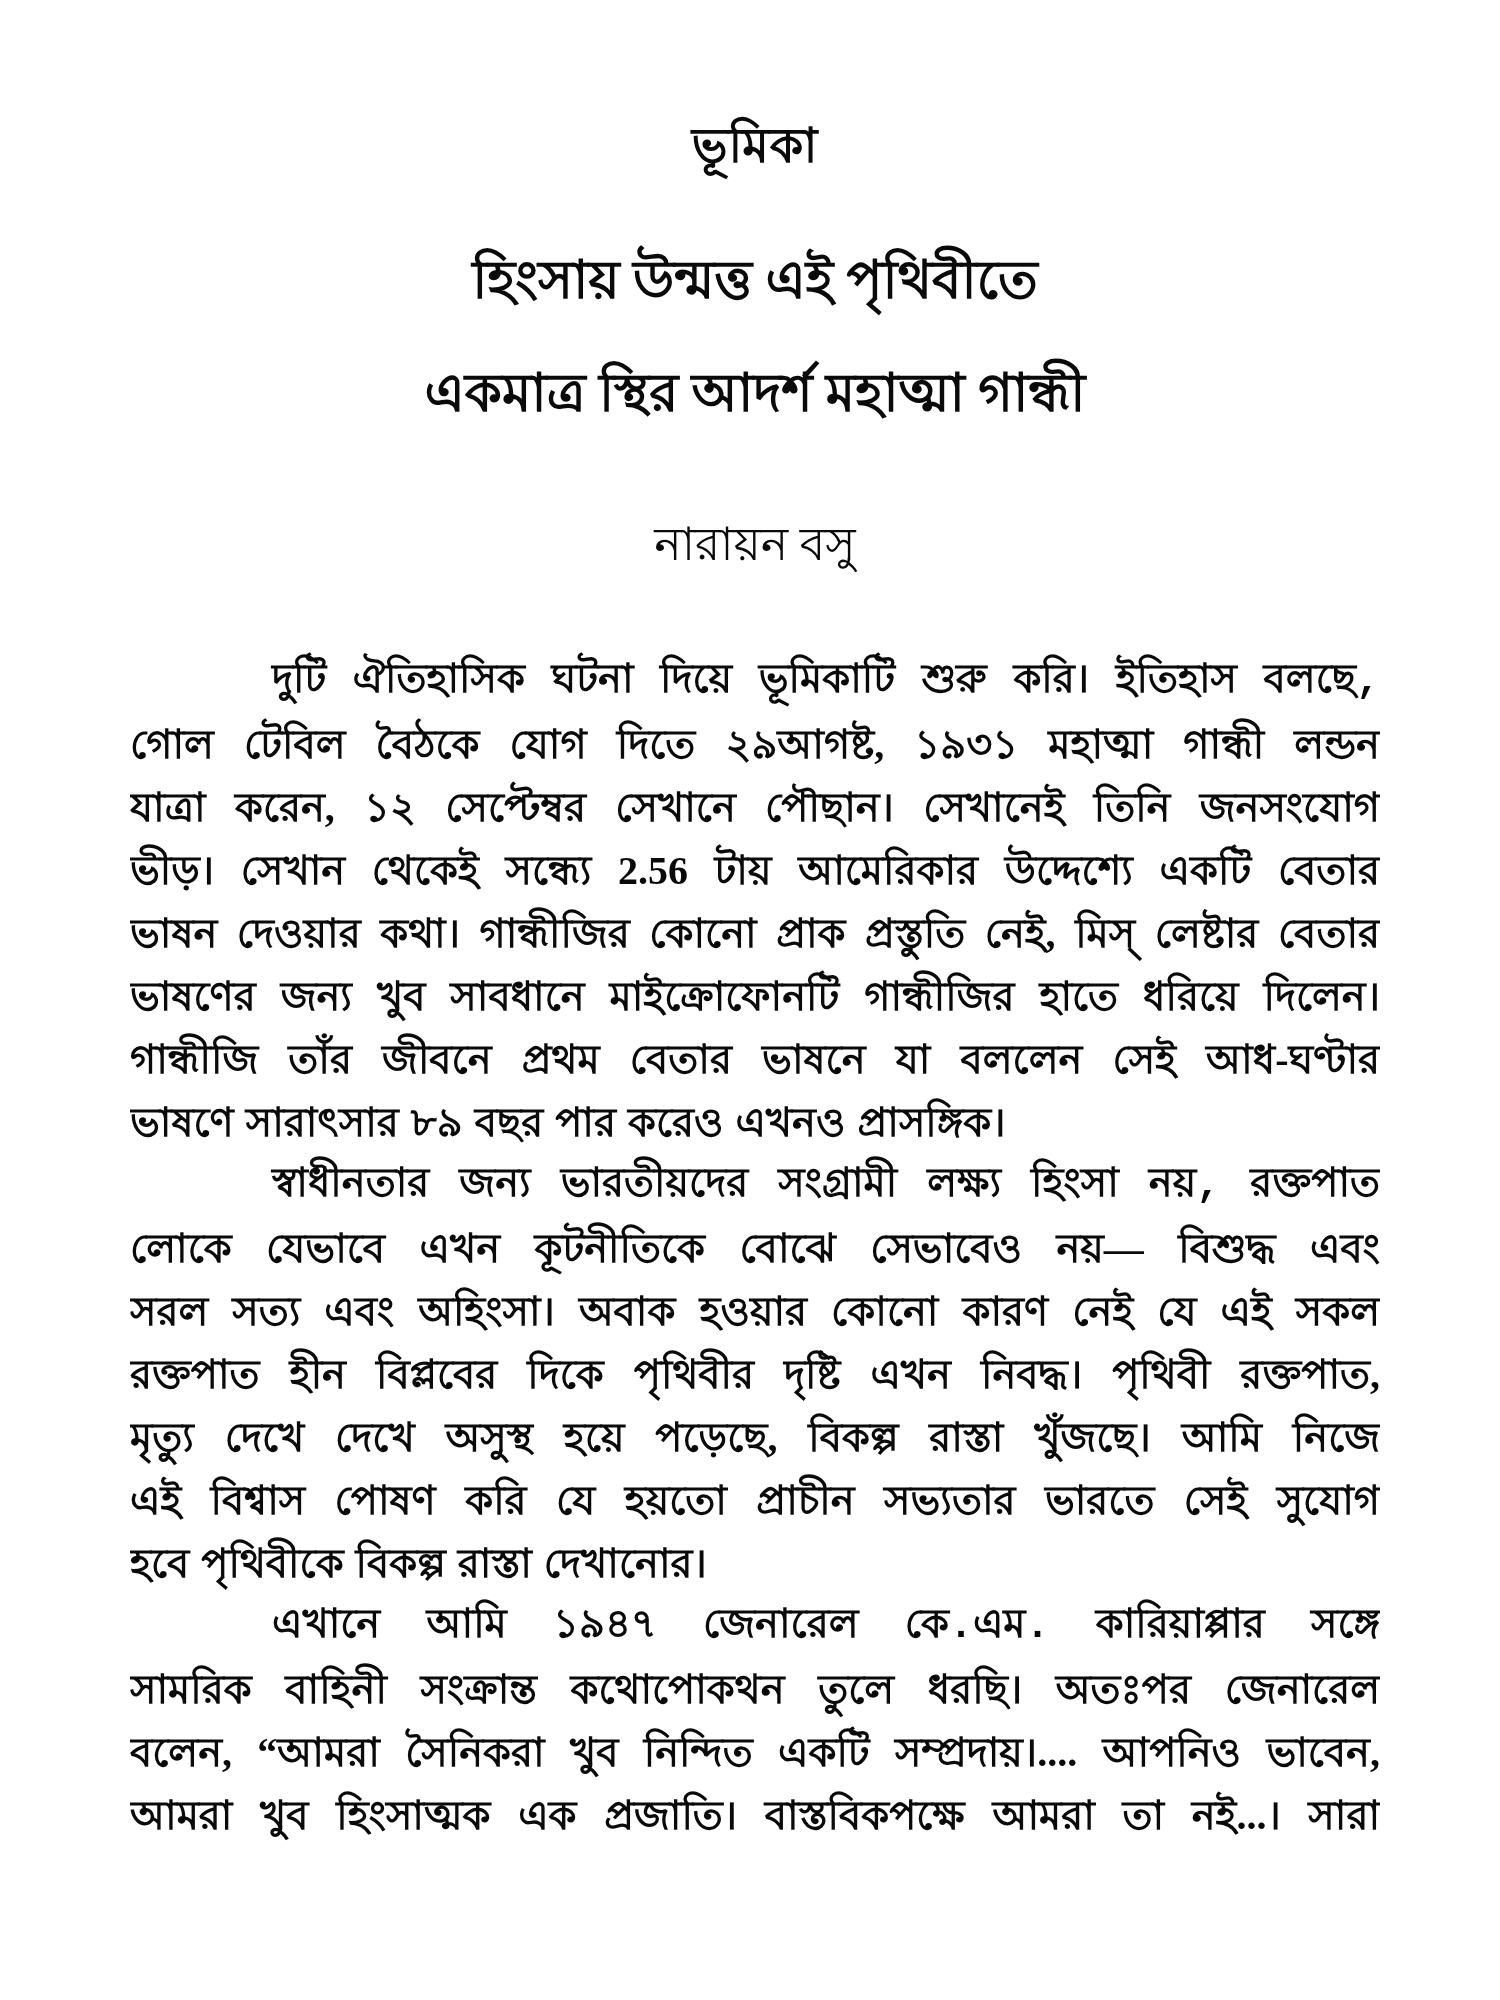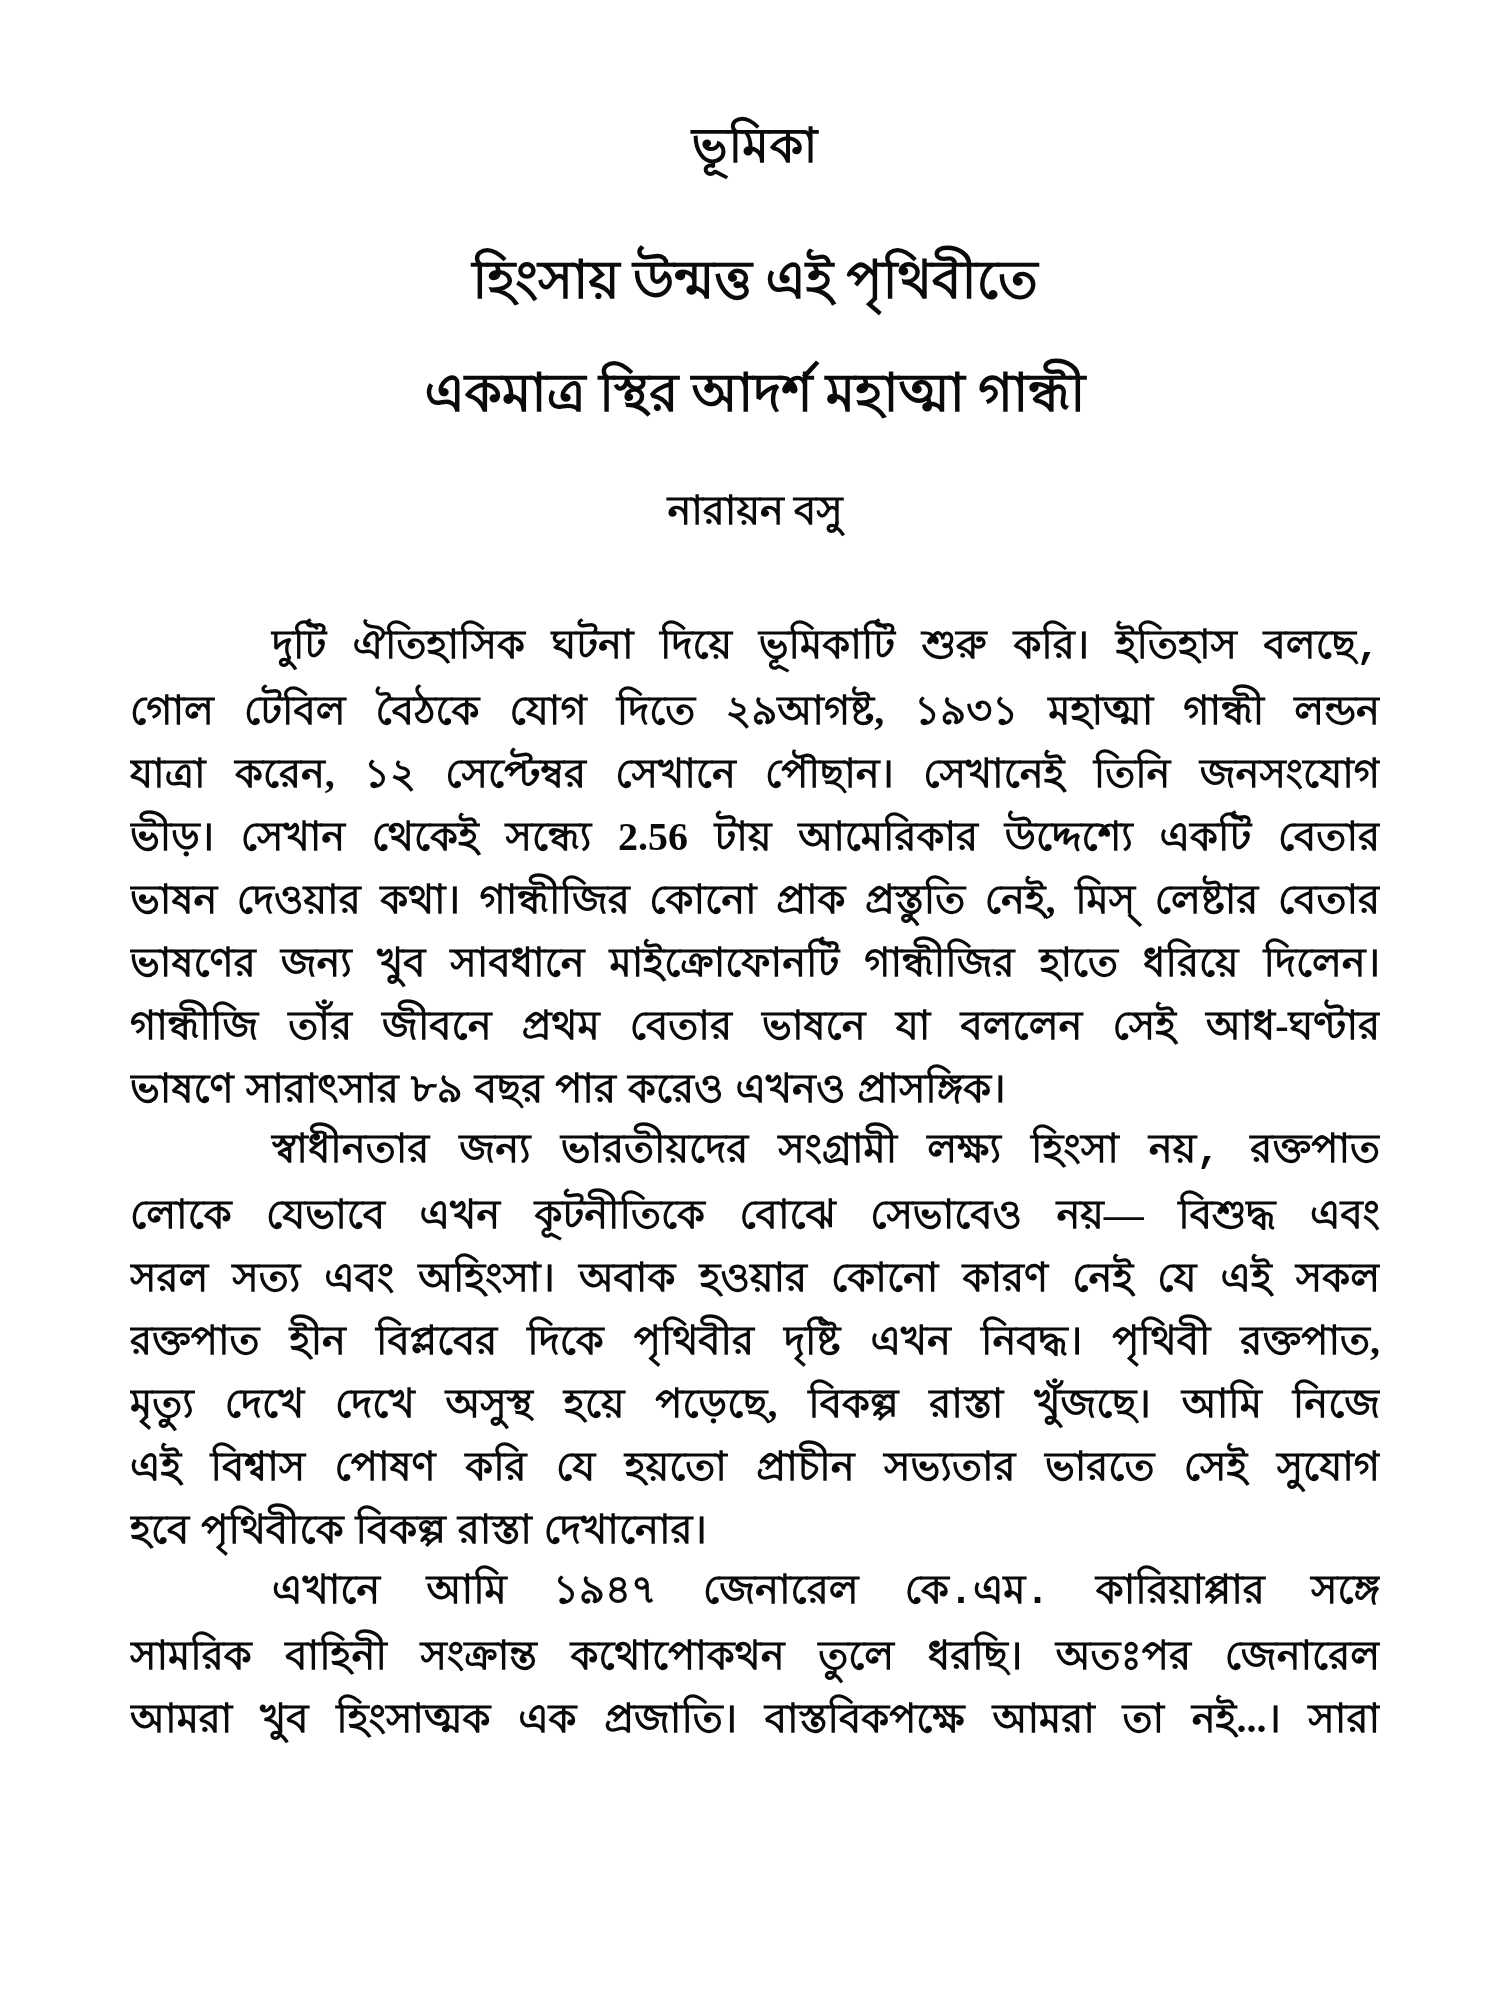--- a/index.html
+++ b/index.html
@@ -30,24 +30,24 @@
   }
   .main-heading {
     margin: 48px 0 0 0;
     text-align: center;
     font-size: 53px;
     font-weight: bold;
     line-height: 113px;
   }
   .h-line { display: block; }
   .author {
-    margin-top: 32px;
+    margin-top: 66px;
     text-align: center;
-    font-size: 40px;
-    font-weight: bold;
+    font-size: 46px;
+    font-weight: normal;
     line-height: 58px;
   }
   .body-text {
     margin-top: 76px;
   }
   .paragraph { margin: 0; }
   .line {
     font-size: 40px;
     font-weight: 600;
     line-height: 63px;
@@ -96,17 +96,18 @@
       <div class="line">সরল সত্য এবং অহিংসা। অবাক হওয়ার কোনো কারণ নেই যে এই সকল</div>
       <div class="line">রক্তপাত হীন বিপ্লবের দিকে পৃথিবীর দৃষ্টি এখন নিবদ্ধ। পৃথিবী রক্তপাত,</div>
       <div class="line">মৃত্যু দেখে দেখে অসুস্থ হয়ে পড়েছে, বিকল্প রাস্তা খুঁজছে। আমি নিজে</div>
       <div class="line">এই বিশ্বাস পোষণ করি যে হয়তো প্রাচীন সভ্যতার ভারতে সেই সুযোগ</div>
       <div class="line para-end">হবে পৃথিবীকে বিকল্প রাস্তা দেখানোর।</div>
     </section>
 
     <section class="paragraph">
       <div class="line indent">এখানে আমি ১৯৪৭ জেনারেল কে.এম. কারিয়াপ্পার সঙ্গে গান্ধীজির</div>
       <div class="line">সামরিক বাহিনী সংক্রান্ত কথোপোকথন তুলে ধরছি। অতঃপর জেনারেল কারিয়াপ্পা</div>
+      <div class="line">বলেন, “আমরা সৈনিকরা খুব নিন্দিত একটি সম্প্রদায়।.... আপনিও ভাবেন,</div>
       <div class="line">আমরা খুব হিংসাত্মক এক প্রজাতি। বাস্তবিকপক্ষে আমরা তা নই...। সারা</div>
     </section>
 
   </div>
 </div>
 
 </body></html>

